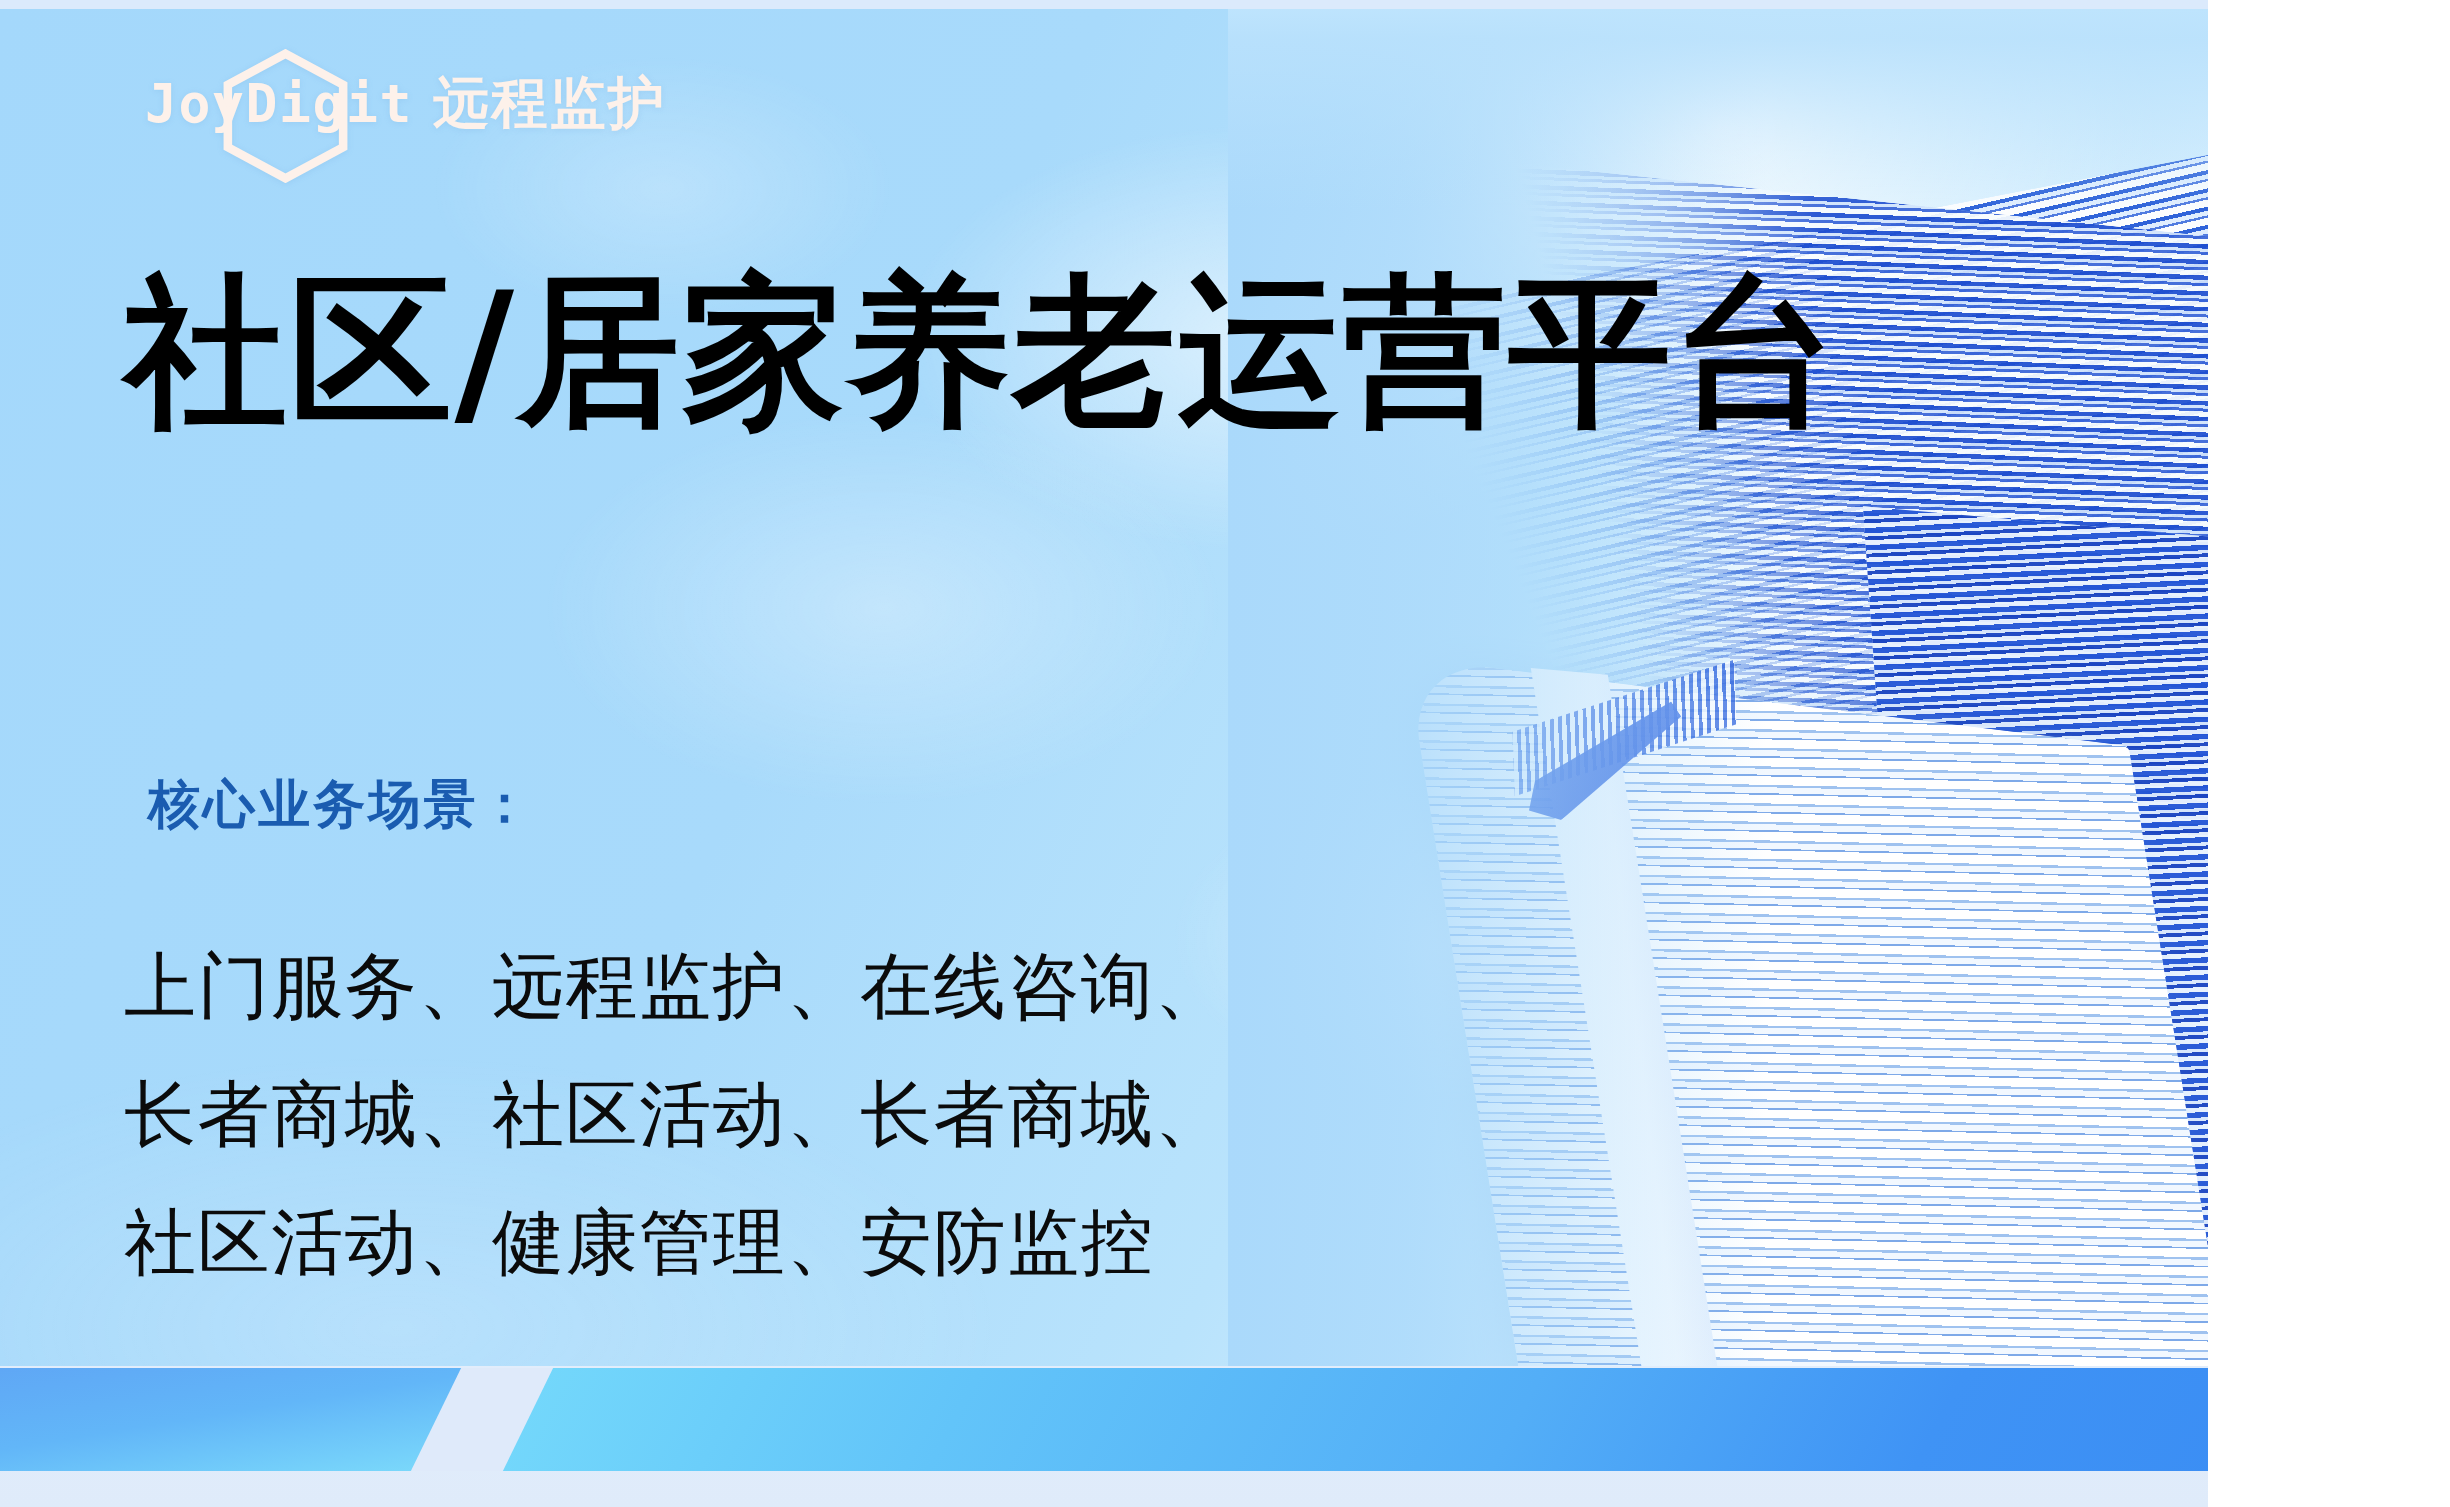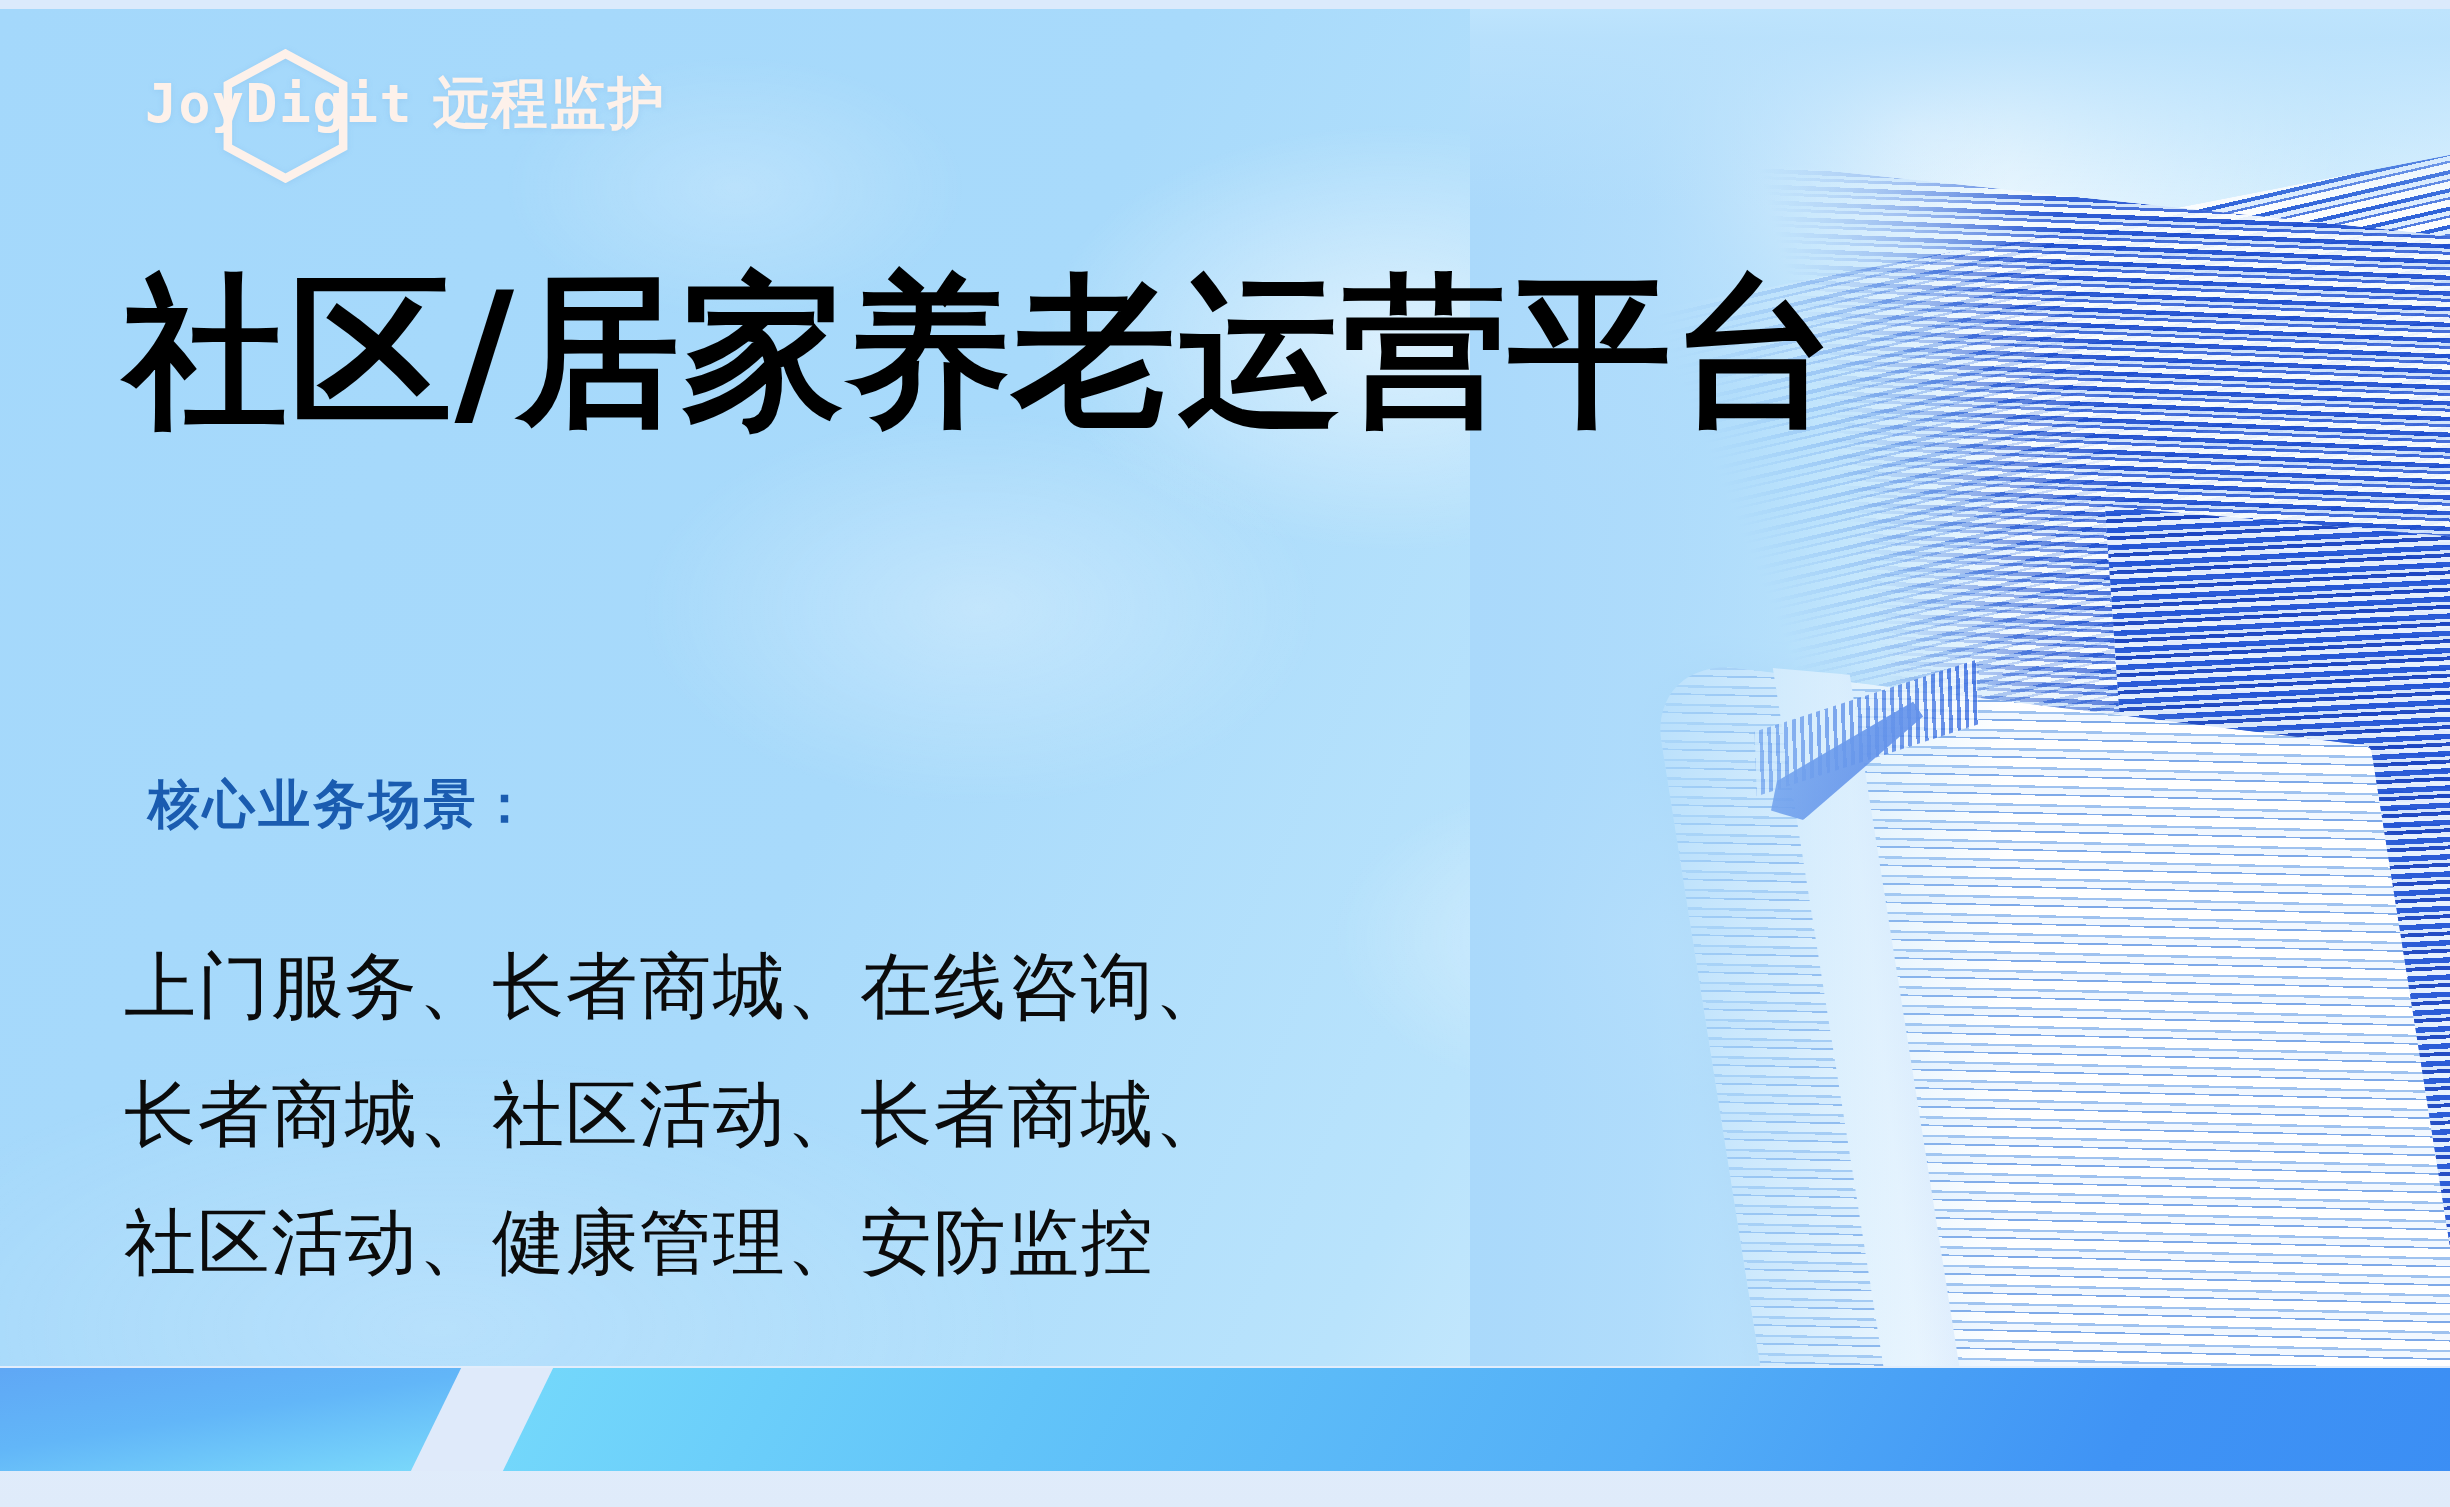--- a/index.html
+++ b/index.html
@@ -1,20 +1,20 @@
 <!DOCTYPE html>
 <html style="font-size:12.4px"><head>
 <meta charset="utf-8">
 <style>
   * { margin:0; padding:0; box-sizing:border-box; }
   html, body { background:#ffffff; }
 
   #stage {
     position: relative;
-    width: 2450px;
+    width: 2208px;
     height: 1508px;
     overflow: hidden;
     font-family: "Liberation Sans", "DejaVu Sans", sans-serif;
     background: #a6d9fb;
   }
 
   
   .top-strip {
     position:absolute; left:0; top:0; width:100%; height:9.3px;
     background:#dbeafc;
@@ -285,21 +285,21 @@
       <span class="logo-word">JoyDigit</span>
     </div>
     <span class="logo-cn">远程监护</span>
   </div>
 
   <h1 class="title">社区/居家养老运营平台</h1>
 
   <h2 class="section-heading">核心业务场景：</h2>
 
   <div class="body-lines">
-    <div class="body-line">上门服务、长者商城、在线咨询、</div>
+    <div class="body-line">上门服务、远程监护、在线咨询、</div>
     <div class="body-line">长者商城、社区活动、长者商城、</div>
     <div class="body-line">社区活动、健康管理、安防监控</div>
   </div>
 
   <div class="footer-base"></div>
   <div class="band">
     <div class="band-shape band-a"></div>
     <div class="band-shape band-b"></div>
     <div class="band-shape band-gap"></div>
   </div>

